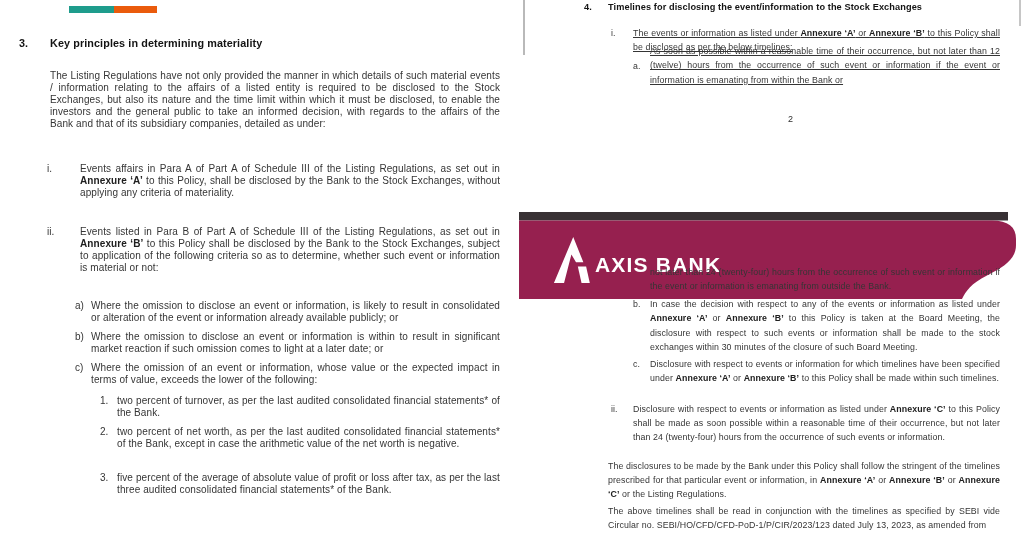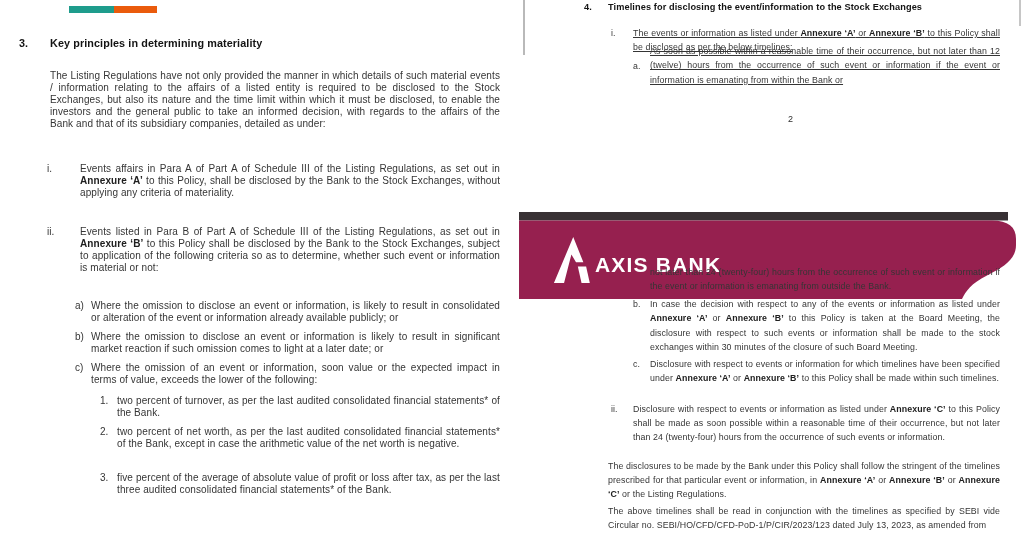--- a/index.html
+++ b/index.html
@@ -37,24 +37,24 @@
     <div class="num lt" style="left:47px;top:163px;">i.</div>
     <div class="t lt" style="left:80px;top:163px;width:420px;"><span>Events affairs in Para A of Part A of Schedule III of the Listing Regulations, as set out in </span><b>Annexure ‘A’</b><span> to this Policy, shall be disclosed by the Bank to the Stock Exchanges, without applying any criteria of materiality.</span></div>
 
     <div class="num lt" style="left:47px;top:226px;">ii.</div>
     <div class="t lt" style="left:80px;top:226px;width:420px;"><span>Events listed in Para B of Part A of Schedule III of the Listing Regulations, as set out in </span><b>Annexure ‘B’</b><span> to this Policy shall be disclosed by the Bank to the Stock Exchanges, subject to application of the following criteria so as to determine, whether such event or information is material or not:</span></div>
 
     <div class="num lt" style="left:75px;top:300px;">a)</div>
     <div class="t lt" style="left:91px;top:300px;width:409px;">Where the omission to disclose an event or information, is likely to result in consolidated or alteration of the event or information already available publicly; or</div>
 
     <div class="num lt" style="left:75px;top:331px;">b)</div>
-    <div class="t lt" style="left:91px;top:331px;width:409px;">Where the omission to disclose an event or information is likely to result in significant market reaction if such omission comes to light at a later date; or</div>
+    <div class="t lt" style="left:91px;top:331px;width:409px;">Where the omission to disclose an event or information is within to result in significant market reaction if such omission comes to light at a later date; or</div>
 
     <div class="num lt" style="left:75px;top:362px;">c)</div>
-    <div class="t lt" style="left:91px;top:362px;width:409px;">Where the omission of an event or information, soon value or the expected impact in terms of value, exceeds the lower of the following:</div>
+    <div class="t lt" style="left:91px;top:362px;width:409px;">Where the omission of an event or information, whose value or the expected impact in terms of value, exceeds the lower of the following:</div>
 
     <div class="num lt" style="left:100px;top:395px;">1.</div>
     <div class="t lt" style="left:117px;top:395px;width:383px;">two percent of turnover, as per the last audited consolidated financial statements* of the Bank.</div>
 
     <div class="num lt" style="left:100px;top:426px;">2.</div>
     <div class="t lt" style="left:117px;top:426px;width:383px;">two percent of net worth, as per the last audited consolidated financial statements* of the Bank, except in case the arithmetic value of the net worth is negative.</div>
 
     <div class="num lt" style="left:100px;top:472px;">3.</div>
     <div class="t lt" style="left:117px;top:472px;width:383px;">five percent of the average of absolute value of profit or loss after tax, as per the last three audited consolidated financial statements* of the Bank.</div>
   </div>

